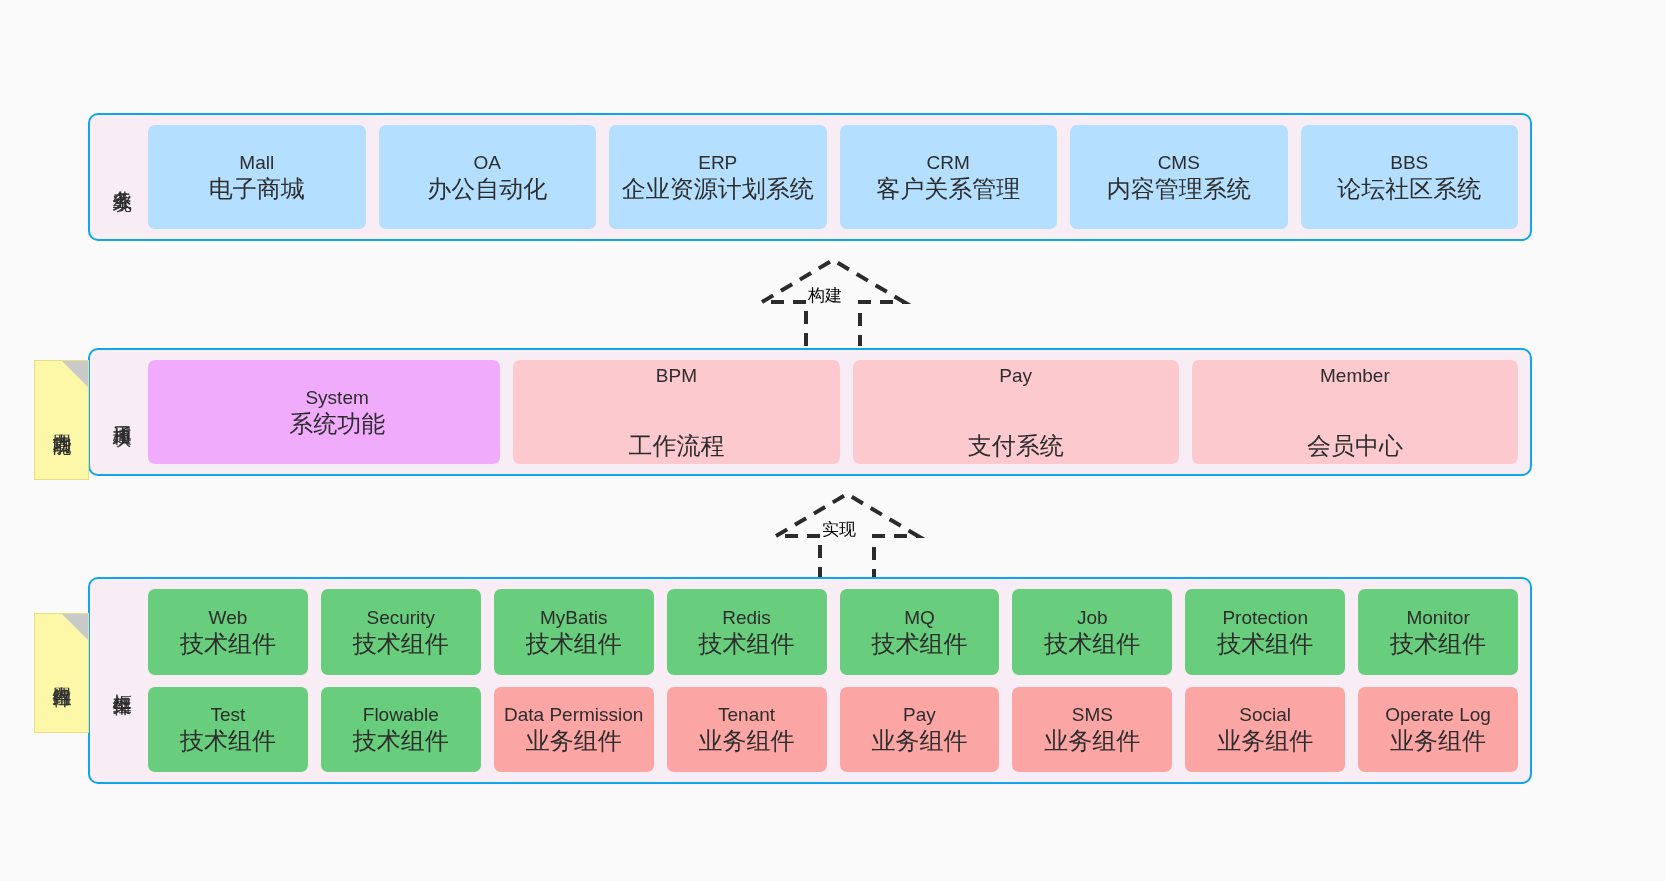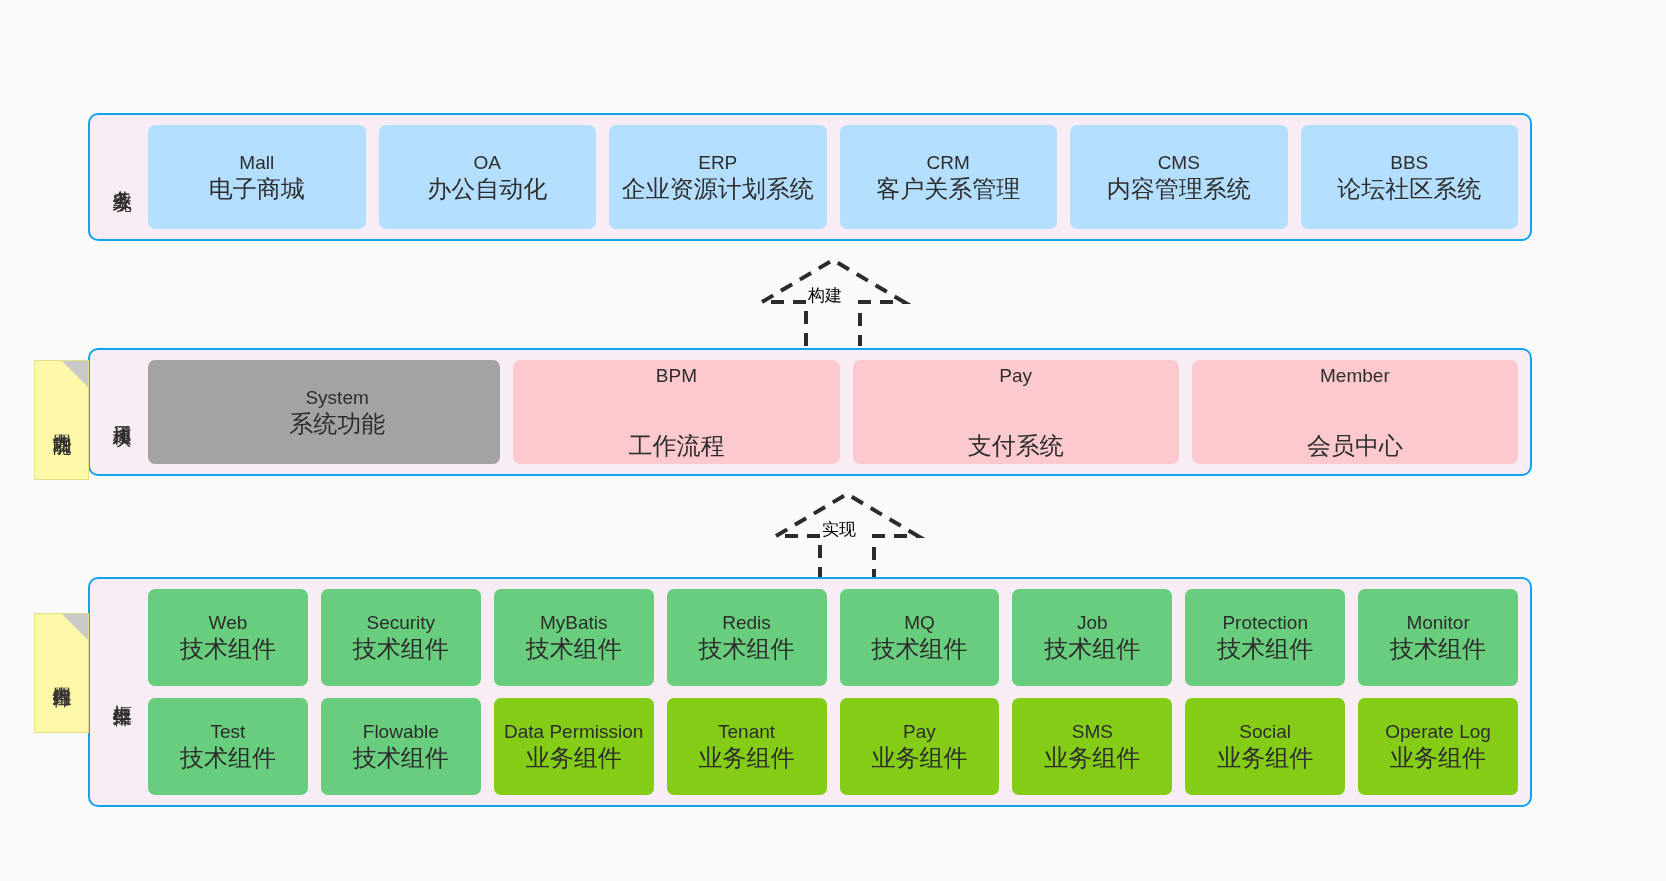--- a/index.html
+++ b/index.html
@@ -67,24 +67,24 @@
     color: #2d2d2d;
     padding: 4px 6px;
     box-sizing: border-box;
     min-width: 0;
   }
   .card .en { font-size: 19px; }
   .card .cn { font-size: 24px; }
 
   
   .c-blue       { background: #b5dfff; }
-  .c-red        { background: #a3a3a3; padding-left: 32px; }
+  .c-red        { background: #f0abfc; padding-left: 32px; }
   .c-pink       { background: #fcc9cf; justify-content: space-between; }
   .c-green      { background: #68cd7c; }
-  .c-lightgreen { background: #84cc16; justify-content: center; }
+  .c-lightgreen { background: #fca5a5; justify-content: center; }
 
   
   .note {
     position: absolute;
     box-sizing: border-box;
     background: #fcf8a8;
     border: 1px solid #e6df86;
     display: flex;
     align-items: center;
     justify-content: center;
@@ -194,21 +194,21 @@
     <span>内置功能</span>
   </div>
 
   <div class="arrow" style="left:772px; top:492px; width:150px; height:90px;">
     <svg width="150" height="90" viewBox="0 0 150 90">
       <path d="M 48 88 L 48 44 L 4 44 L 75 2 L 146 44 L 102 44 L 102 88" fill="none" stroke="#2b2b2b" stroke-width="4" stroke-dasharray="13 9" stroke-linecap="butt" stroke-linejoin="miter"></path>
     </svg>
     <span class="arrow-label" style="left:48px; top:26px;">实现</span>
   </div>
 
-  <div class="layer" id="layer-framework" style="left:88px; top:577px; width:1444px; height:230px;">
+  <div class="layer" id="layer-framework" style="left:88px; top:577px; width:1444px; height:207px;">
     <div class="layer-title">框架组件</div>
     <div class="layer-body">
 
       <div class="card-row">
         <div class="card c-green">
           <span class="en">Web</span>
           <span class="cn">技术组件</span>
         </div>
         <div class="card c-green">
           <span class="en">Security</span>

